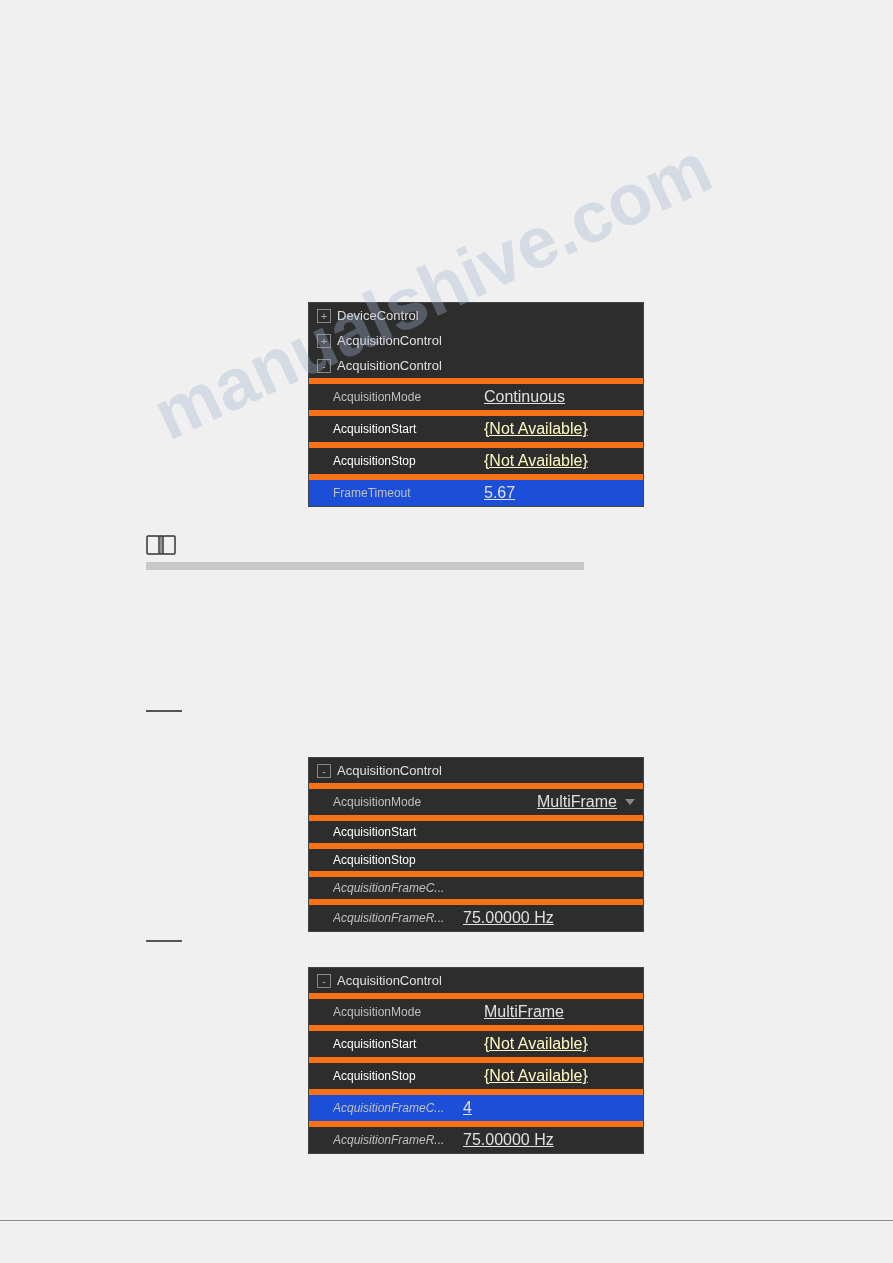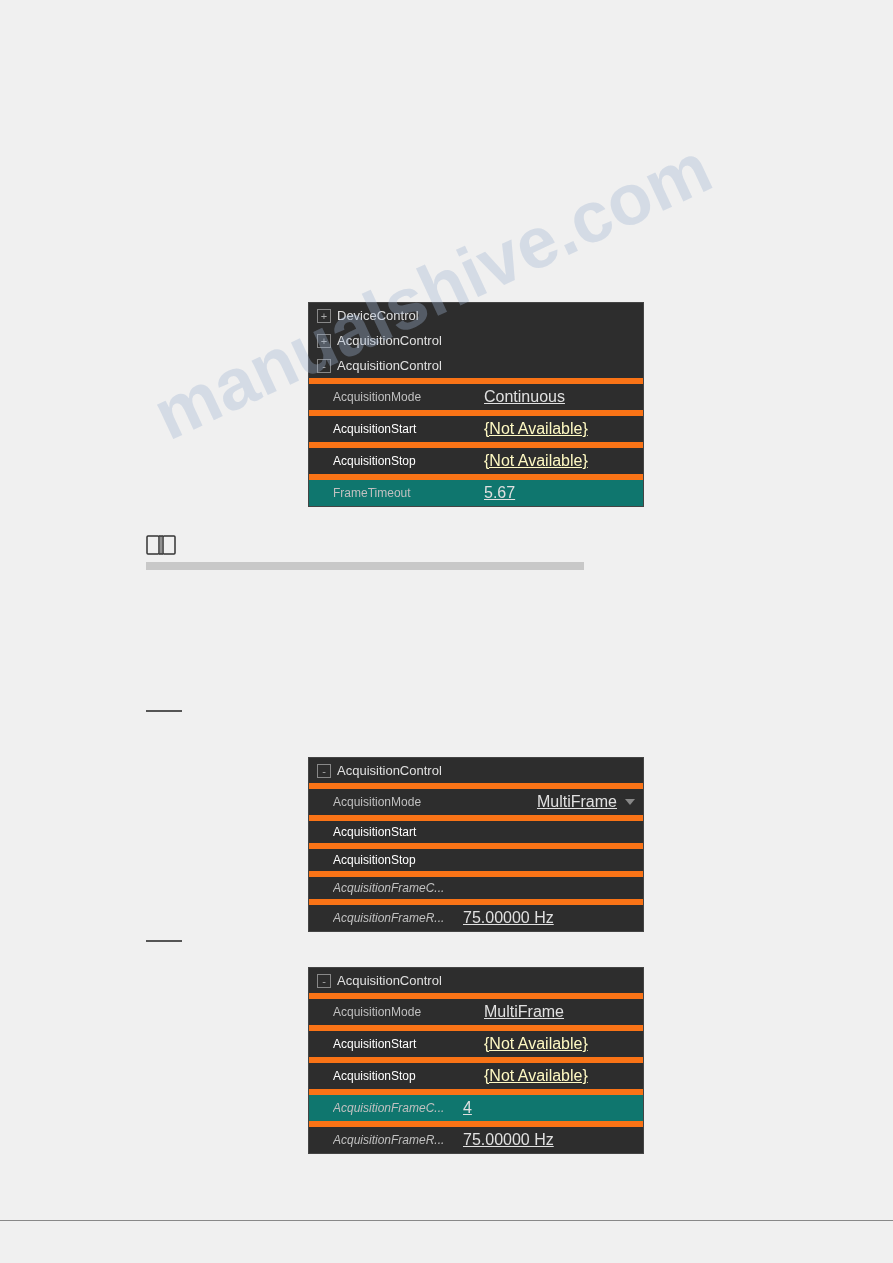--- a/index.html
+++ b/index.html
@@ -67,21 +67,21 @@
     }
 
     .panel-row {
       display: flex;
       align-items: center;
       padding: 4px 8px 4px 24px;
       border-top: 6px solid #f97316;
     }
 
     .panel-row.highlighted {
-      background: #0f766e;
+      background: #1d4ed8;
     }
 
     .panel-row .row-label {
       color: #c0c0c0;
       flex: 1;
       font-size: 12px;
     }
 
     .panel-row .row-label.dimmed {
       color: #ffffff;

